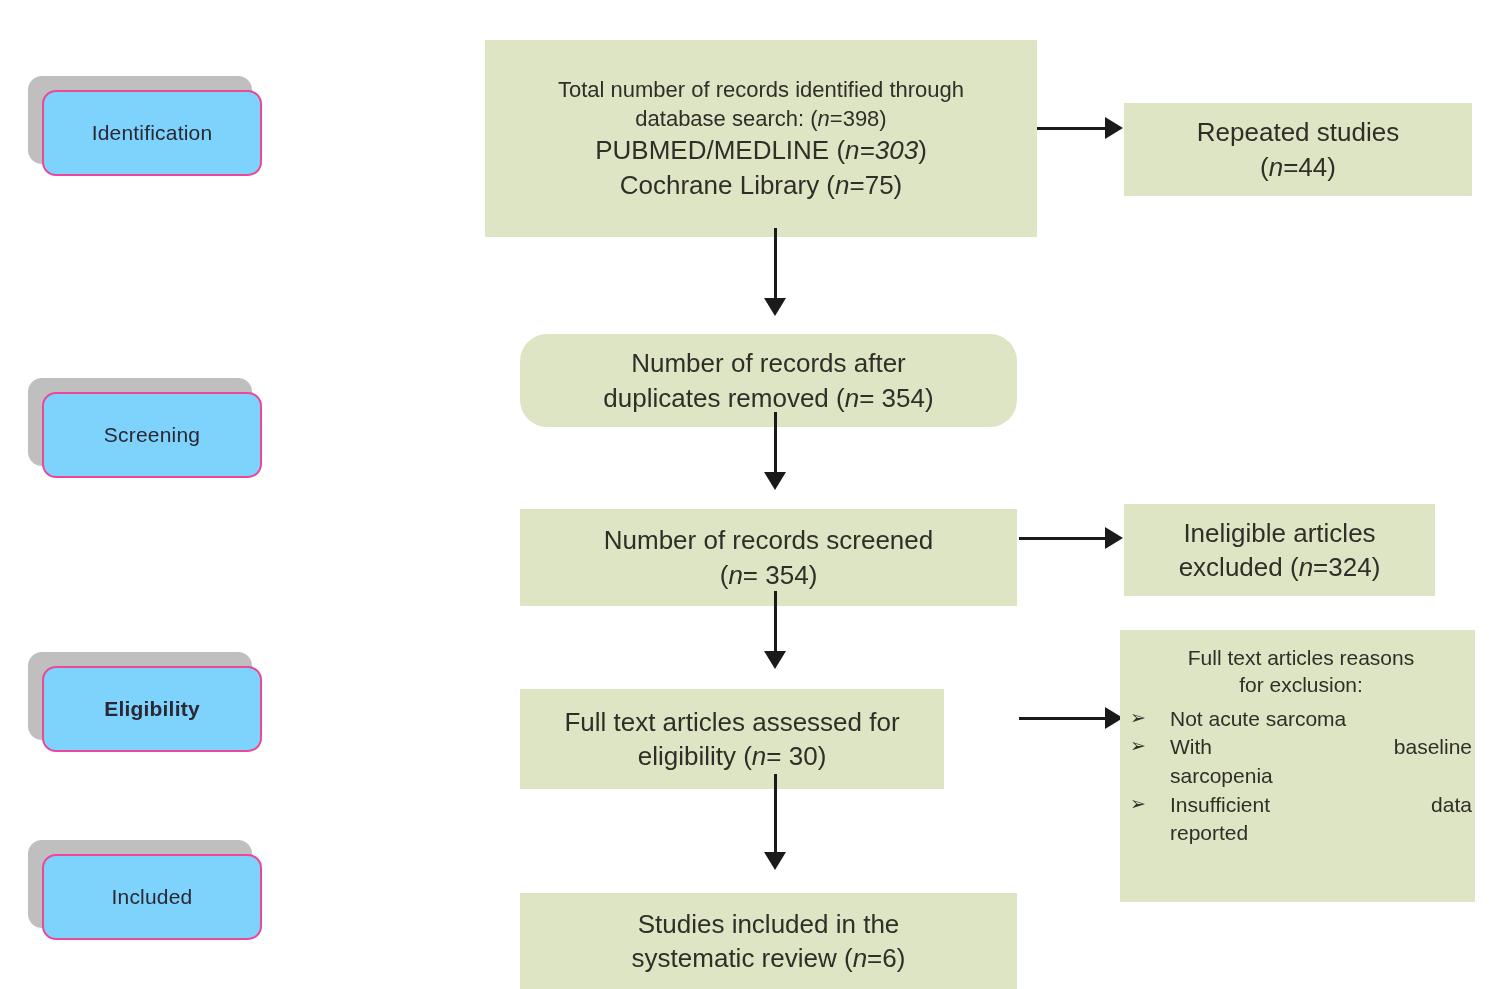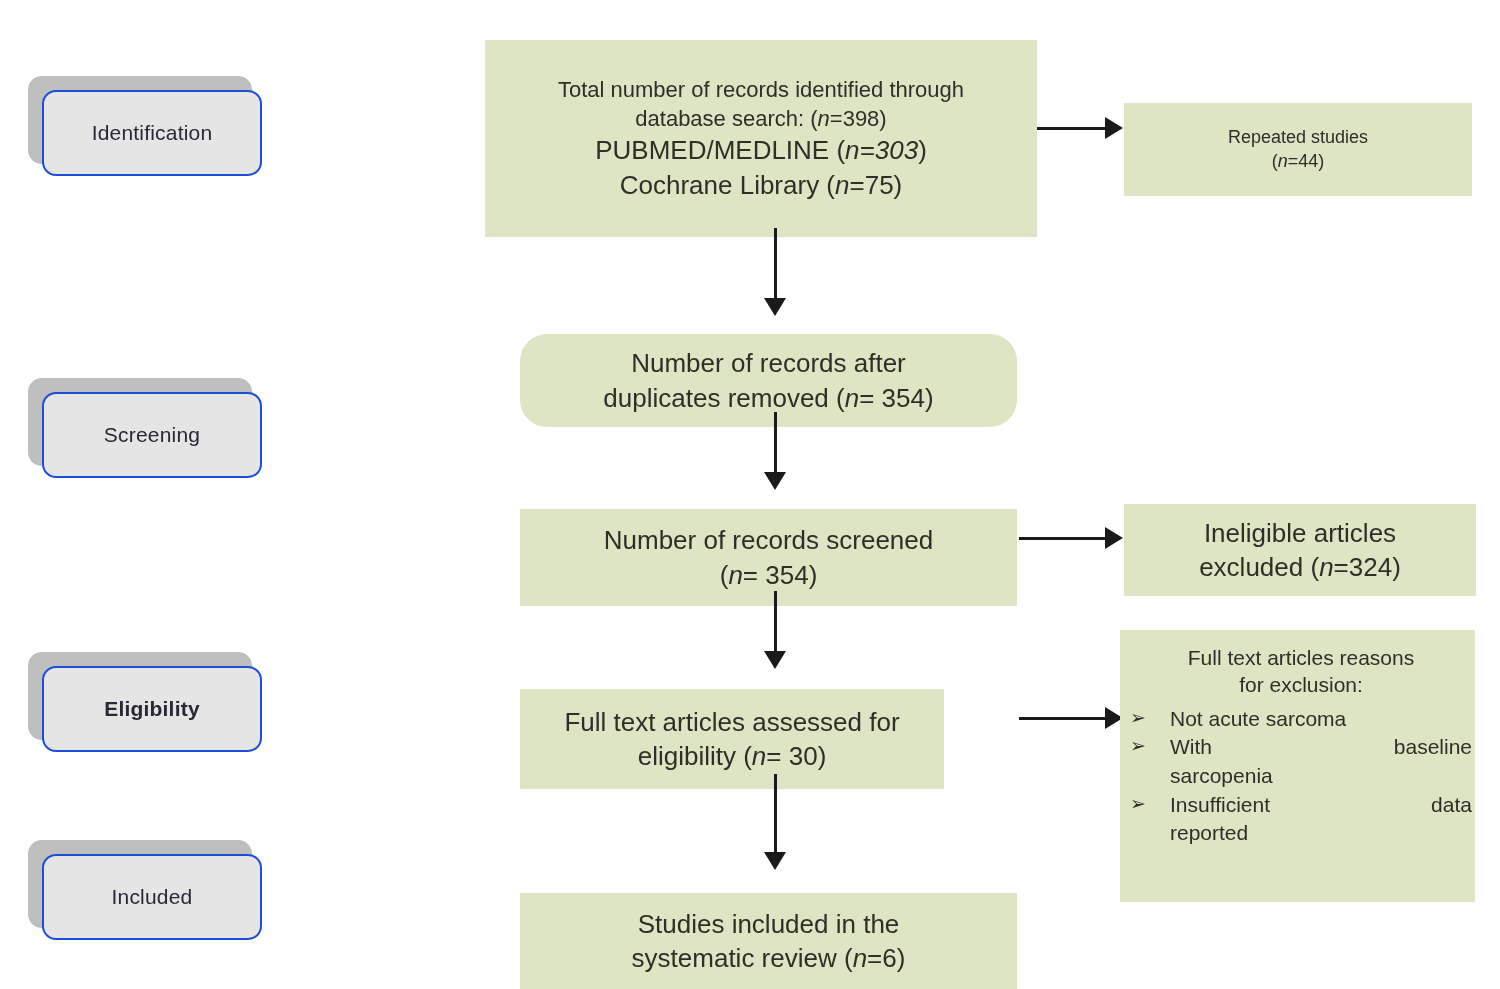--- a/index.html
+++ b/index.html
@@ -30,22 +30,22 @@
     height: 88px;
     background: #bfbfbf;
     border-radius: 14px;
   }
   .stage .face {
     position: absolute;
     left: 14px;
     top: 14px;
     width: 220px;
     height: 86px;
-    background: #e5e5e5;
-    border: 2px solid #1d4ed8;
+    background: #7dd3fc;
+    border: 2px solid #ec4899;
     border-radius: 14px;
     box-sizing: border-box;
     display: flex;
     align-items: center;
     justify-content: center;
   }
   .stage .face span {
     font-size: 21px;
     color: #2b2733;
     letter-spacing: 0.2px;
@@ -201,21 +201,21 @@
       <span class="line" style="font-size:26px;"><span>PUBMED/MEDLINE (</span><span class="it">n</span><span class="it">=303</span><span>)</span></span>
       <span class="line" style="font-size:26px;"><span>Cochrane Library (</span><span class="it">n</span><span>=75)</span></span>
     </div>
   </div>
 
   <div class="h-arrow" style="left:1037px; top:116px; width:86px; height:24px;">
     <div class="stem" style="width:70px;"></div>
     <div class="head"></div>
   </div>
 
-  <div class="gbox" style="left:1124px; top:83px; width:348px; height:93px; font-size:18px;text-align:center;">
+  <div class="gbox" style="left:1124px; top:83px; width:348px; height:93px; font-size:26px;text-align:center;">
     <div class="inner">
       <span class="line">Repeated studies</span>
       <span class="line"><span>(</span><span class="it">n</span><span>=44)</span></span>
     </div>
   </div>
 
   <div class="v-arrow" style="left:763px; top:228px; width:24px; height:88px;">
     <div class="stem" style="height:74px;"></div>
     <div class="head"></div>
   </div>
@@ -237,21 +237,21 @@
       <span class="line">Number of records screened</span>
       <span class="line"><span>(</span><span class="it">n</span><span>= 354)</span></span>
     </div>
   </div>
 
   <div class="h-arrow" style="left:1019px; top:526px; width:104px; height:24px;">
     <div class="stem" style="width:88px;"></div>
     <div class="head"></div>
   </div>
 
-  <div class="gbox" style="left:1124px; top:484px; width:352px; height:92px; font-size:26px;">
+  <div class="gbox" style="left:1124px; top:484px; width:311px; height:92px; font-size:26px;">
     <div class="inner">
       <span class="line">Ineligible articles</span>
       <span class="line"><span>excluded (</span><span class="it">n</span><span>=324)</span></span>
     </div>
   </div>
 
   <div class="v-arrow" style="left:763px; top:591px; width:24px; height:78px;">
     <div class="stem" style="height:64px;"></div>
     <div class="head"></div>
   </div>

